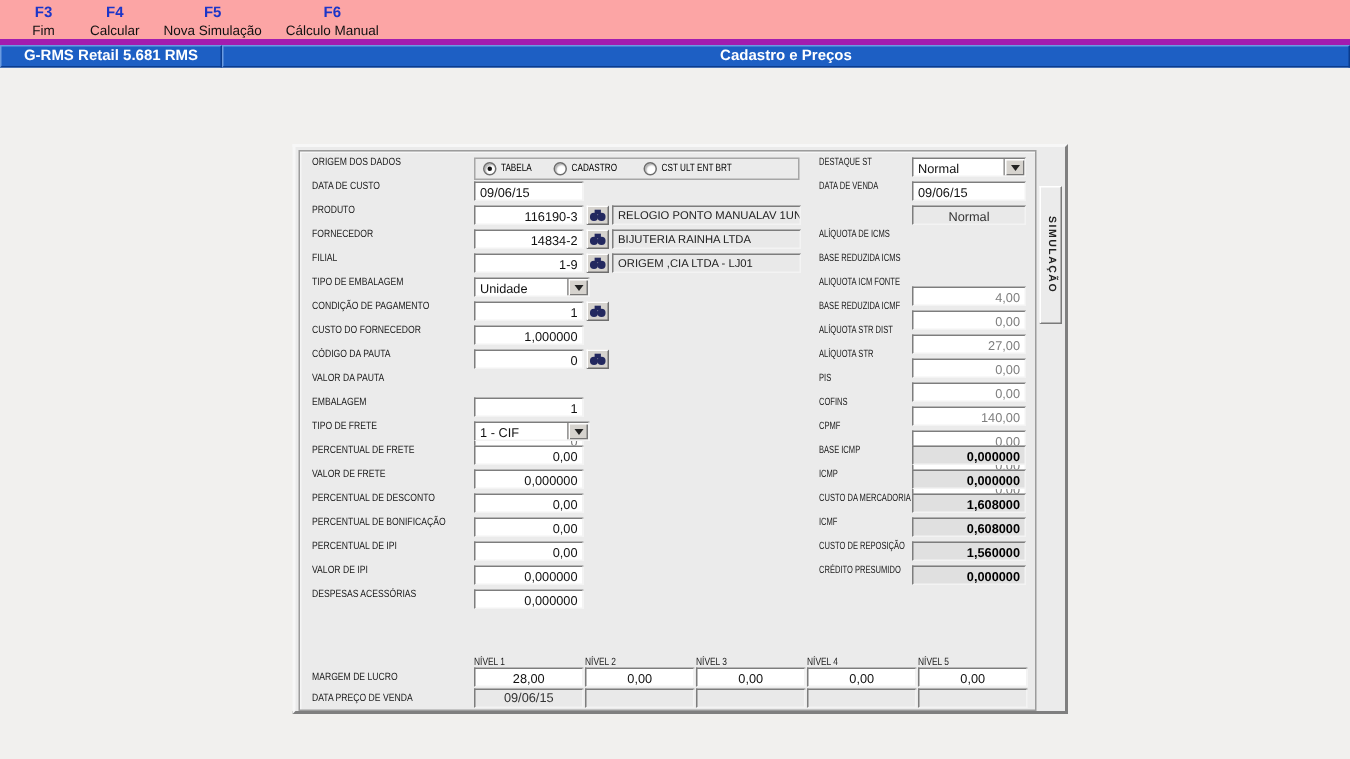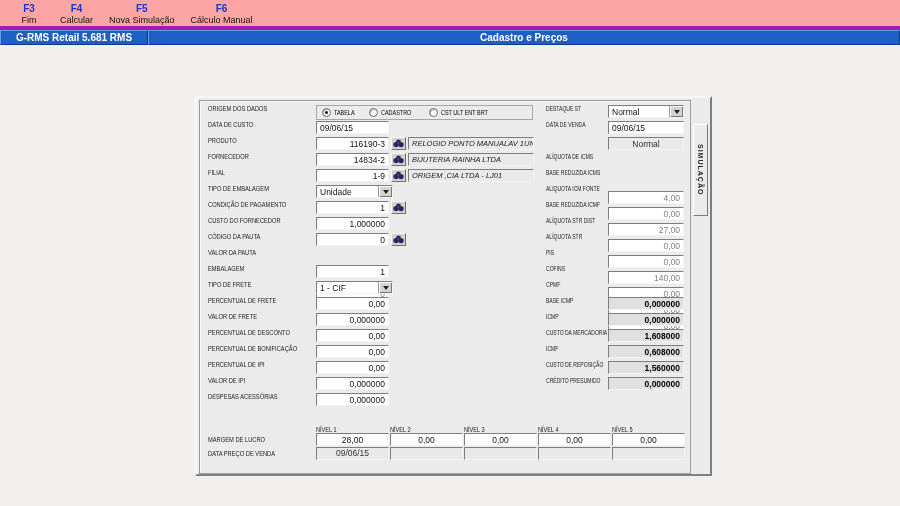--- a/index.html
+++ b/index.html
@@ -42,21 +42,21 @@
   .col-right .flabel { width:62px; }
   .flabel > span { display:inline-block; white-space:nowrap; transform-origin:0 50%; }
   .col-left .flabel > span, .nivel .flabel > span { transform:scaleX(.82); }
   .col-right .flabel > span { transform:scaleX(.72); }
 
   .fld { height:13px; background:#fff; border:1px solid;
     border-color:#7d7d7d #f3f3f3 #f3f3f3 #7d7d7d;
     display:flex; align-items:center; padding:0 3px; font-size:8.5px; color:#111;
     white-space:nowrap; overflow:hidden; }
   .w73 { width:73px; flex:none; } .w76 { width:76px; flex:none; }
-  .w77 { width:77px; flex:none; } .w126 { width:126px; flex:none;font-style:italic; }
+  .w77 { width:77px; flex:none; } .w126 { width:126px; flex:none; }
   .num { justify-content:flex-end; }
   .ctr { justify-content:center; }
   .gtx { color:#7e7e7e;margin-top:38px; }
   .ro  { background:#e9e9e9; color:#333; }
   .calc { background:#e0e0e0; font-weight:bold; color:#000; }
   .desc { font-size:7.5px; color:#222; justify-content:space-between; }
   .desc .extra { margin-right:14px; }
 
   .binoc { flex:none; width:15px; height:13px; margin-left:2px; padding:0;
     background:#d6d3ce; border:1px solid; border-color:#fff #6e6e6e #6e6e6e #fff;
@@ -73,21 +73,21 @@
   .rgroup { display:flex; align-items:center; gap:9px; width:217px; height:15px;
     border:1px solid #a6a6a6; background:#ebebeb; padding:0 5px; }
   .ropt { display:flex; align-items:center; gap:3px; cursor:default; }
   .rdot { flex:none; width:9px; height:9px; border-radius:50%; background:#fff;
     border:1px solid #6e6e6e; box-shadow:inset 1px 1px 1px rgba(0,0,0,.3); }
   .rdot.sel { display:flex; align-items:center; justify-content:center; }
   .rdot.sel::after { content:""; width:3px; height:3px; border-radius:50%; background:#111; }
   .rtxt { font-size:7px; }
   .rtxt > span { display:inline-block; white-space:nowrap; transform:scaleX(.78); transform-origin:0 50%; }
 
-  .nivel { position:absolute; left:8px; top:324px; width:482px; }
+  .nivel { position:absolute; left:8px; top:336px; width:482px; }
   .nheaders { display:flex; height:8px; align-items:flex-end; }
   .nspacer { width:108px; flex:none; }
   .nh { width:74px; flex:none; font-size:7px; color:#1a1a1a; }
   .nh > span { display:inline-block; white-space:nowrap; transform:scaleX(.8); transform-origin:0 50%; }
   .nrow { display:flex; align-items:center; height:13.5px; }
   .ncell { margin-right:1px; }
 </style>
 </head>
 <body>
 

